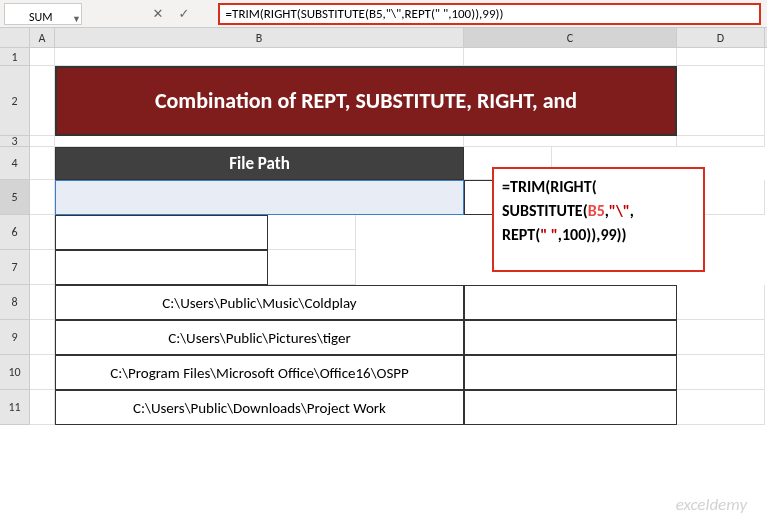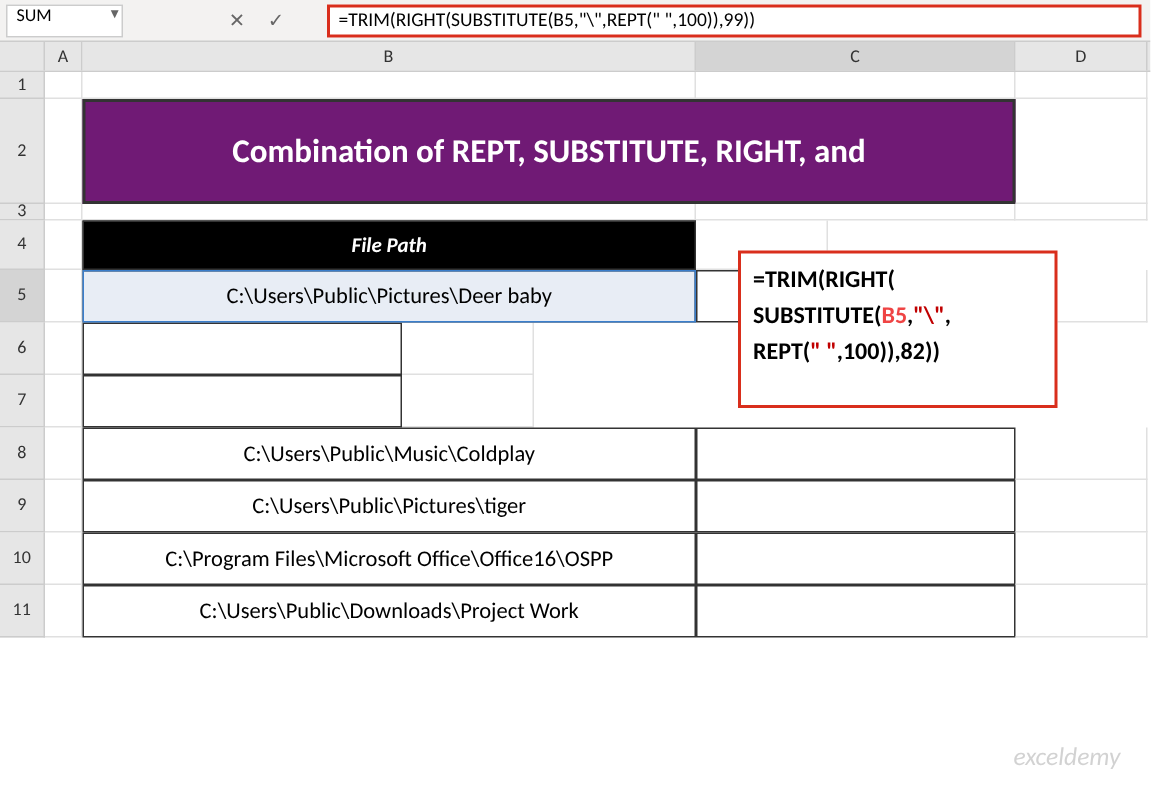--- a/index.html
+++ b/index.html
@@ -1,19 +1,19 @@
 <!DOCTYPE html>
 <html><head>
   <meta charset="utf-8">
   <style>
     * { margin: 0; padding: 0; box-sizing: border-box; }
     body { font-family: Calibri, Arial, sans-serif; background: #fff; width: 767px; height: 527px; overflow: hidden; position: relative; }
     
     .name-box-area { display: flex; align-items: center; height: 28px; border-bottom: 1px solid #ccc; background: #f3f2f1; }
-    .name-box { width: 78px; height: 22px; background: #fff; border: 1px solid #ccc; margin: 0 4px; display: flex; align-items: flex-start; font-size: 12px; padding-left: 6px; }
+    .name-box { width: 78px; height: 22px; background: #fff; border: 1px solid #ccc; margin: 0 4px; display: flex; align-items: flex-end; font-size: 12px; padding-left: 24px; }
     .name-box-dd { margin-left: auto; color: #666; font-size: 9px; }
     .fx-btns { display: flex; align-items: center; gap: 2px; margin-left: 60px; }
     .fx-btn { width: 24px; height: 22px; display: flex; align-items: center; justify-content: center; color: #666; font-size: 13px; }
     .fx-label { font-style: italic; font-size: 13px; color: #666; margin-left: 4px; margin-right: 6px; margin-top: 44px; }
     .formula-input { flex: 1; height: 22px; border: 2.5px solid #d92e1c; background: #fff; display: flex; align-items: center; padding: 0 6px; font-size: 13px; margin-right: 6px; }
     
     .sheet-area { position: relative; }
     .col-headers { display: flex; height: 20px; background: #e6e6e6; border-bottom: 1px solid #ccc; }
     .corner { width: 30px; background: #e6e6e6; border-right: 1px solid #ccc; }
     .col-h { display: flex; align-items: center; justify-content: center; font-size: 12px; color: #333; border-right: 1px solid #ccc; background: #e6e6e6; }
@@ -28,22 +28,22 @@
     .row-h { width: 30px; display: flex; align-items: center; justify-content: center; font-size: 12px; color: #333; background: #e6e6e6; border-right: 1px solid #ccc; border-bottom: 1px solid #ccc; }
     .row-h.active { background: #d4d4d4; }
     .cell { border-right: 1px solid #e0e0e0; border-bottom: 1px solid #e0e0e0; display: flex; align-items: center; padding: 0 6px; font-size: 15px; }
     
     .r1 { height: 18px; }
     .r2 { height: 70px; }
     .r3 { height: 11px; }
     .r4 { height: 33px; }
     .r5, .r6, .r7, .r8, .r9, .r10, .r11 { height: 35px; }
     
-    .title-cell { background: #701a75; color: #fff; font-weight: bold; font-size: 22px; text-align: right; justify-content: center; border: 2px solid #333 !important; line-height: 1.3; flex-direction: column; }
-    .header-cell { background: #000000; color: #fff; font-weight: bold; font-size: 14px; justify-content: center; border: 1.5px solid #333 !important; font-style: italic; }
+    .title-cell { background: #7f1d1d; color: #fff; font-weight: bold; font-size: 22px; text-align: right; justify-content: center; border: 2px solid #333 !important; line-height: 1.3; flex-direction: column; }
+    .header-cell { background: #404040; color: #fff; font-weight: bold; font-size: 17px; justify-content: center; border: 1.5px solid #333 !important; }
     .data-cell { border: 1.5px solid #333 !important; justify-content: center; }
     .data-cell-c { border: 1.5px solid #333 !important; }
     
     .active-cell-b5 { background: #e8edf5; position: relative; }
     .b5-border { position: absolute; inset: -1px; border: 1.5px solid #3a7ecc; pointer-events: none; }
     
     .formula-overlay { position: absolute; left: 492px; top: 139px; width: 213px; height: 105px; border: 2.5px solid #d92e1c; background: #fff; padding: 6px 8px; font-size: 16px; line-height: 1.5; z-index: 10; font-weight: bold; }
     .tok-black { color: #000; }
     .tok-blue { color: #ef4444; }
     .tok-red { color: #c00000; }
@@ -108,21 +108,20 @@
       <div class="cell col-a r4"></div>
       <div class="cell col-b r4 header-cell">File Path</div>
       <div class="cell col-d r4"></div>
     </div>
 
     <div class="row r5">
       <div class="row-h r5 active">5</div>
       <div class="cell col-a r5"></div>
       <div class="cell col-b r5 data-cell active-cell-b5">
         <div class="b5-border"></div>
-        <span>C:\Users\Public\Pictures\Deer baby</span>
       </div>
       <div class="cell col-c r5 data-cell-c"></div>
       <div class="cell col-d r5"></div>
     </div>
 
     <div class="row r6">
       <div class="row-h r6">6</div>
       <div class="cell col-a r6"></div>
       <div class="cell col-c r6 data-cell-c"></div>
       <div class="cell col-d r6"></div>
@@ -164,17 +163,17 @@
       <div class="cell col-a r11"></div>
       <div class="cell col-b r11 data-cell">C:\Users\Public\Downloads\Project Work</div>
       <div class="cell col-c r11 data-cell-c"></div>
       <div class="cell col-d r11"></div>
     </div>
   </div>
 
   <div class="formula-overlay">
     <span class="tok-black">=</span><span class="tok-black">TRIM(</span><span class="tok-black">RIGHT(</span><br>
     <span class="tok-black">SUBSTITUTE(</span><span class="tok-blue">B5</span><span class="tok-black">,</span><span class="tok-red">"\"</span><span class="tok-black">,</span><br>
-    <span class="tok-black">REPT(</span><span class="tok-red">" "</span><span class="tok-black">,</span><span class="tok-black">100</span><span class="tok-black">)),</span><span class="tok-black">82</span><span class="tok-black">))</span>
+    <span class="tok-black">REPT(</span><span class="tok-red">" "</span><span class="tok-black">,</span><span class="tok-black">100</span><span class="tok-black">)),</span><span class="tok-black">99</span><span class="tok-black">))</span>
   </div>
 </div>
 
 <div class="watermark">exceldemy</div>
 
 </body></html>

